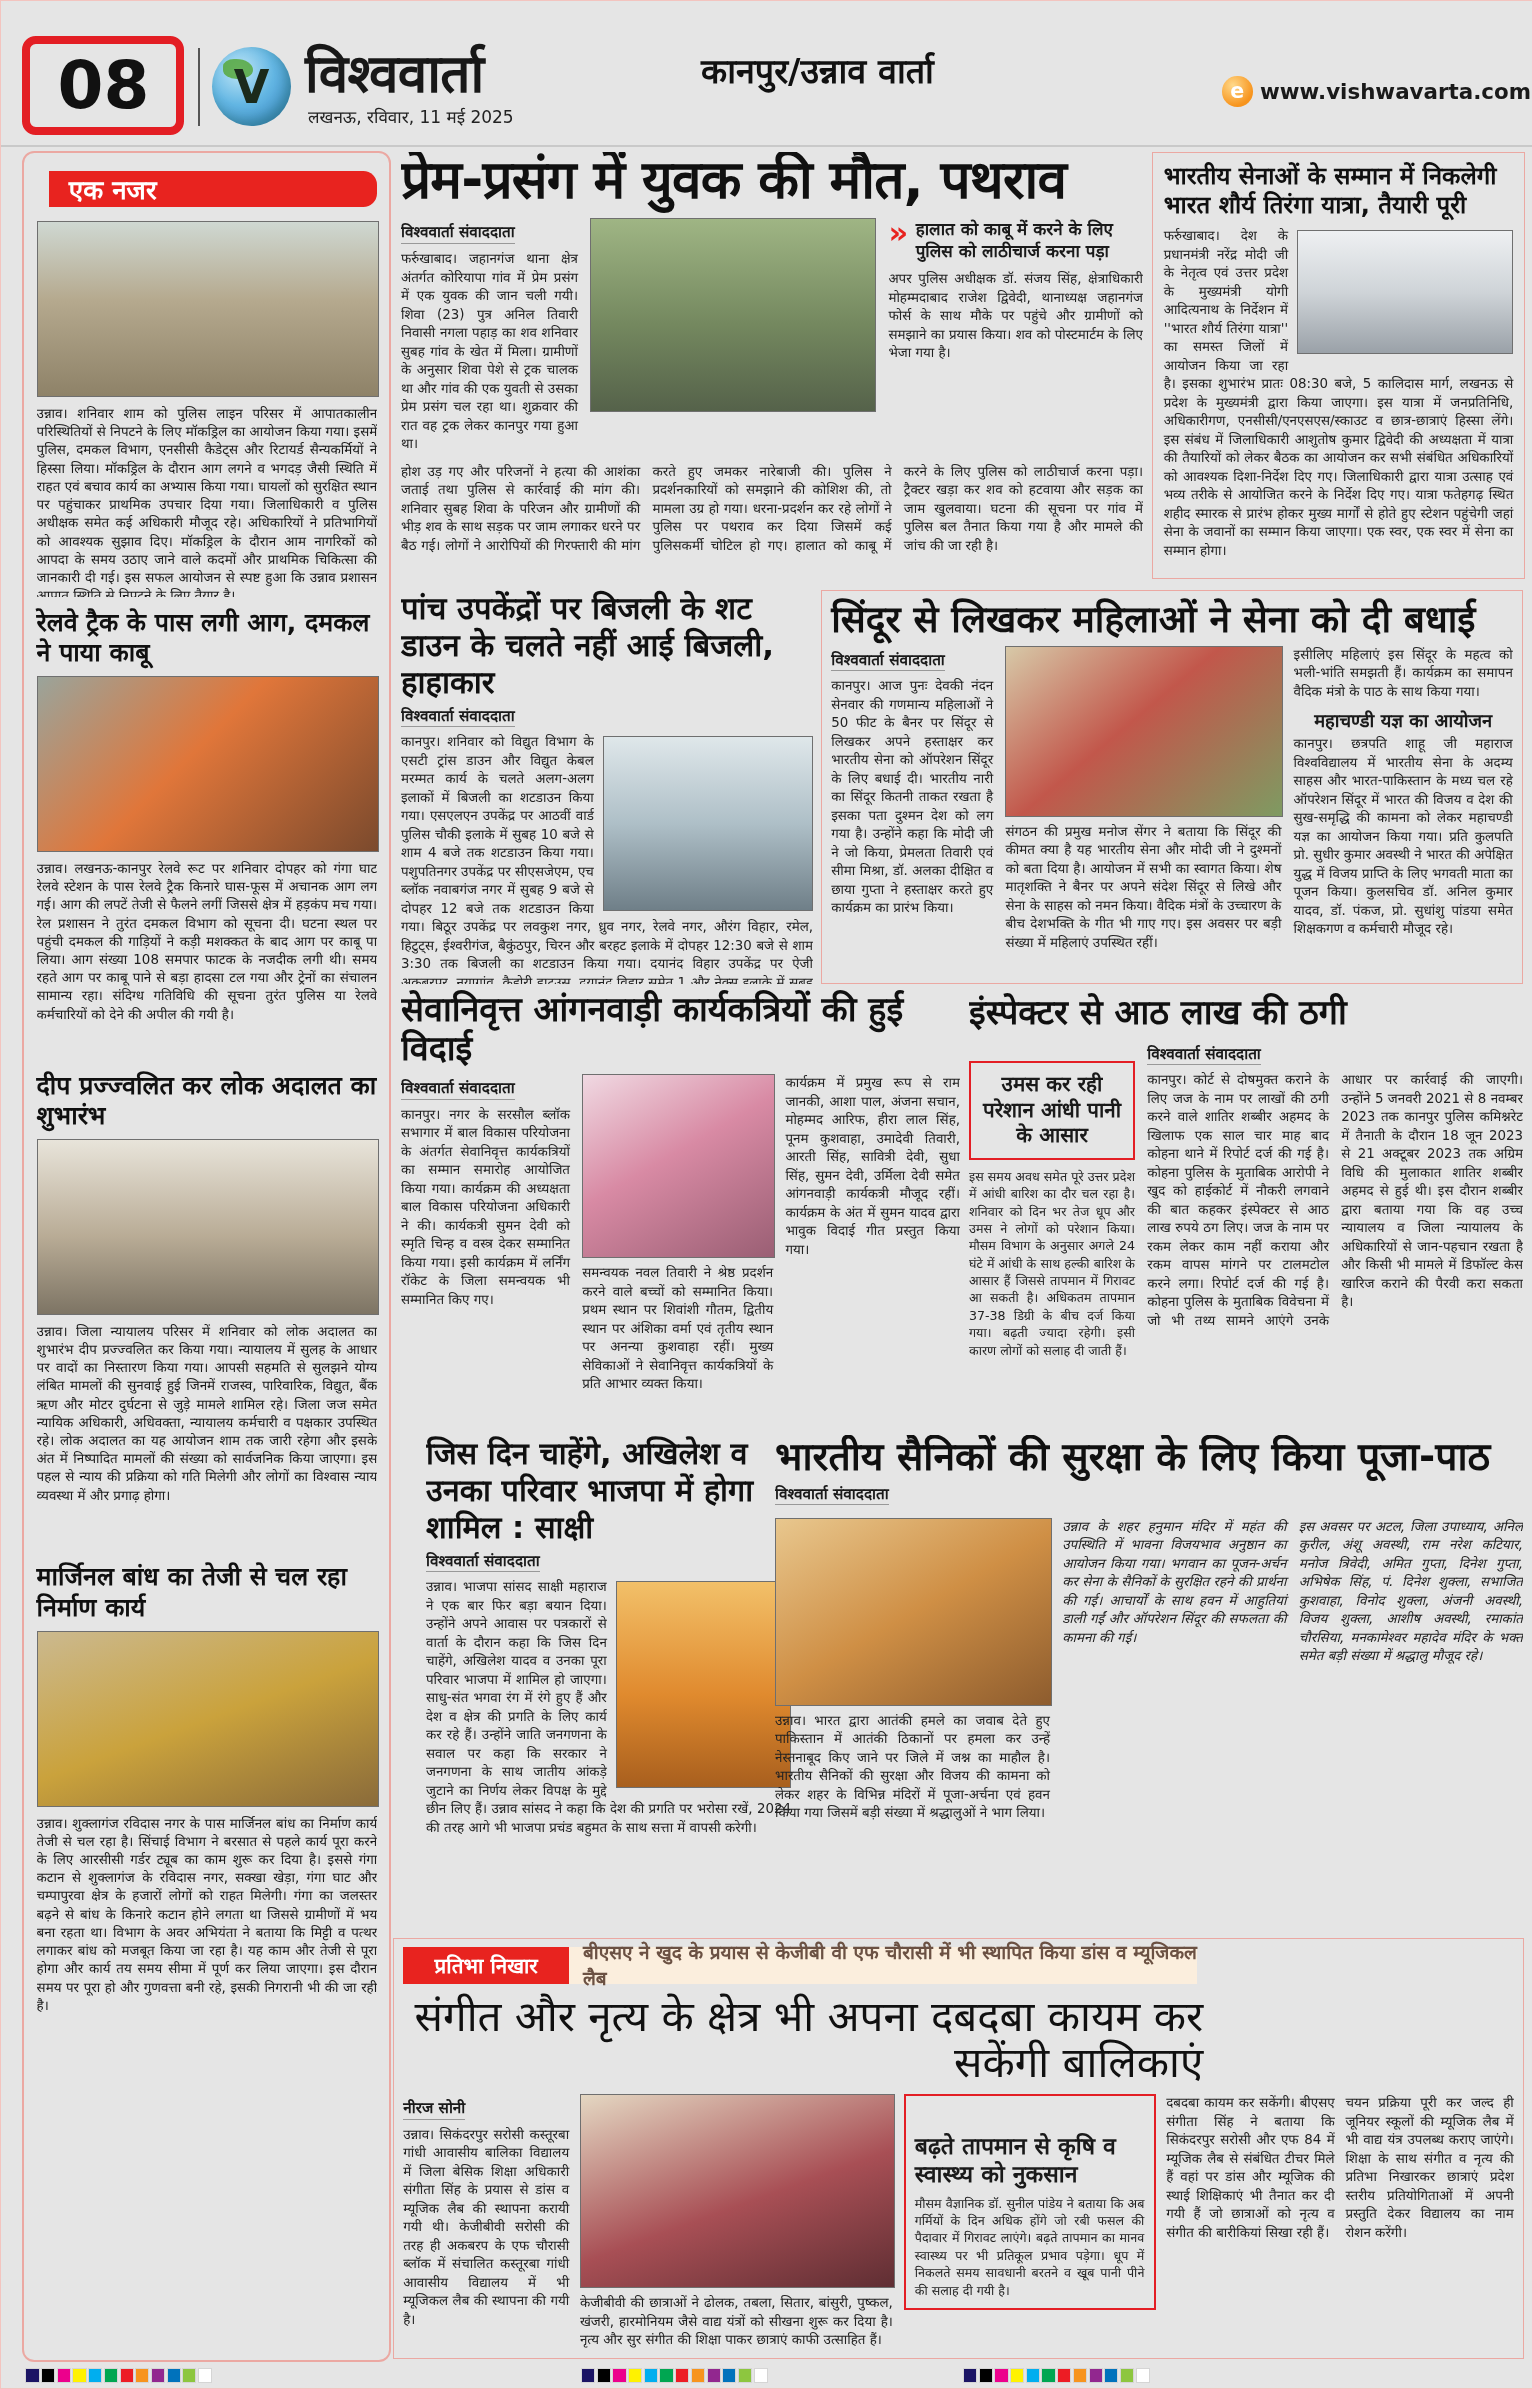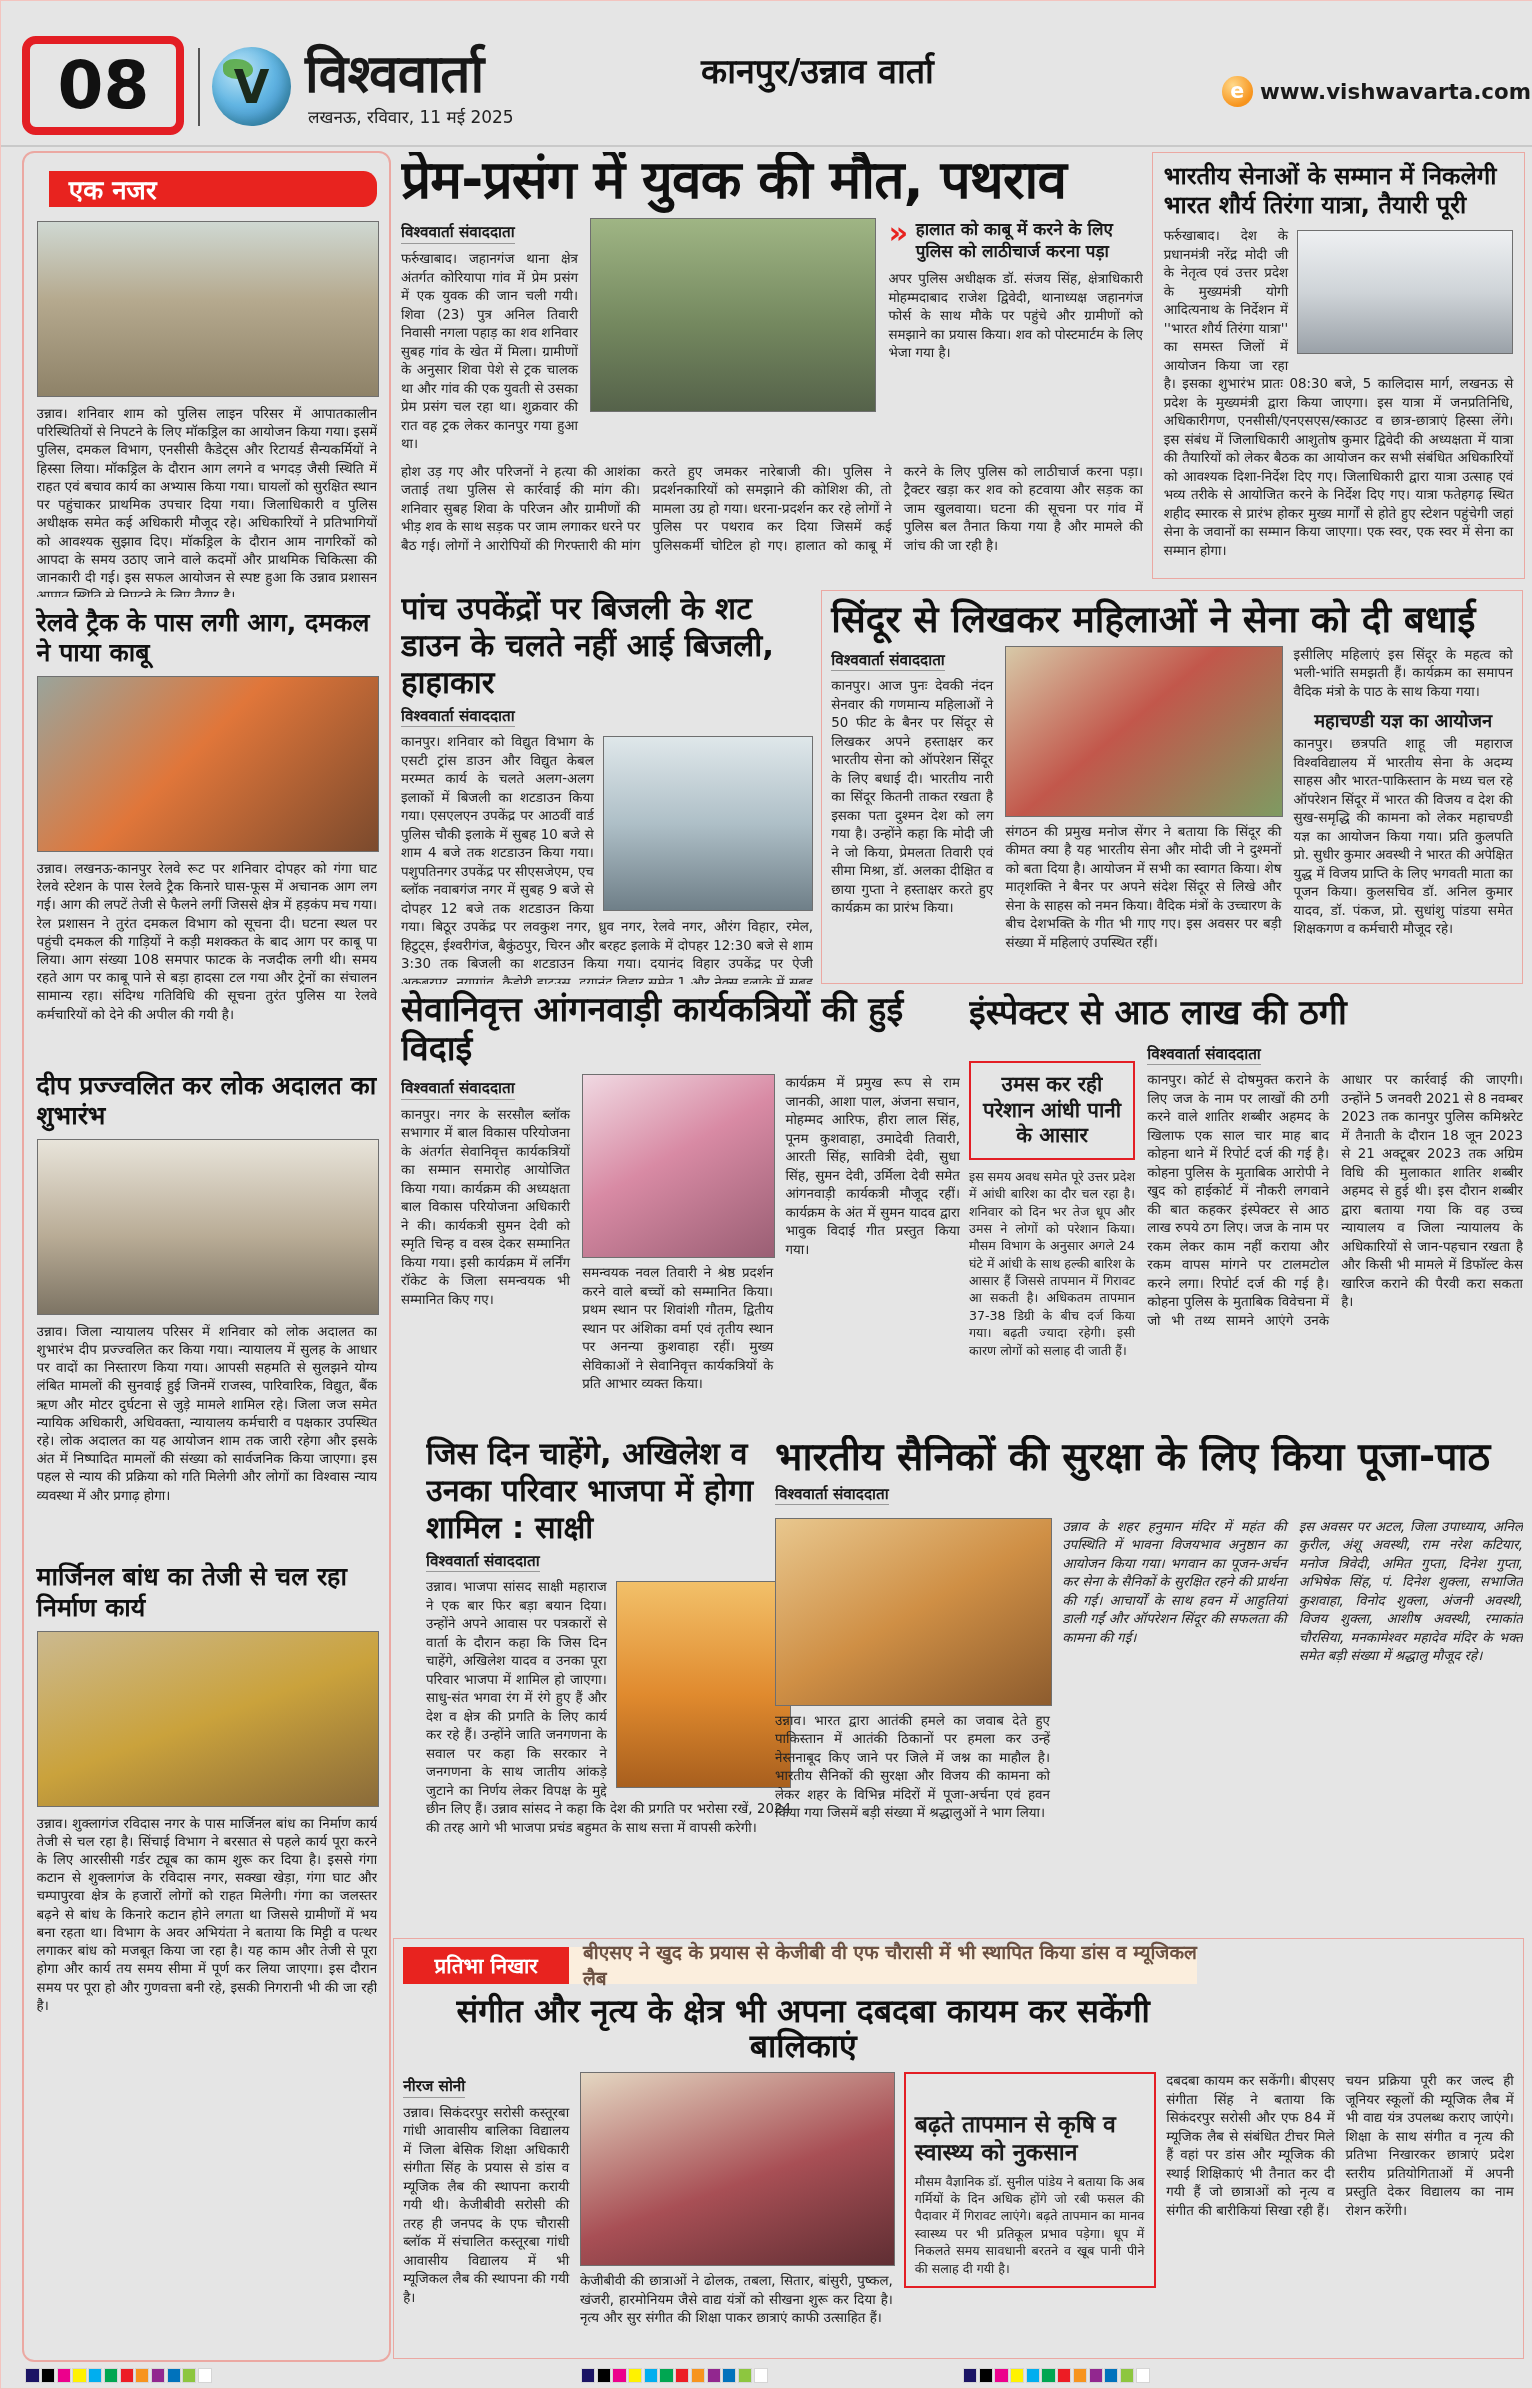--- a/index.html
+++ b/index.html
@@ -95,21 +95,21 @@
   .pooja h2{font-size:39px;font-weight:800;line-height:1.15;}
   .poo-row{display:flex;gap:12.2px;margin-top:6.1px;}
   .poo-c1{width:275px;flex:none;}
   .poo-photo{width:100%;height:186px;margin-bottom:6.1px;}
   .poo-c2,.poo-c3{flex:1;font-style:italic;}
   
   .bottom{left:392px;top:1937px;width:1131px;height:421px;padding:7.6px 9.2px;overflow:hidden;}
   .kicker-row{display:flex;height:37px;width:794px;}
   .tag{background:#e8231f;color:#fff;font-size:20.6px;font-weight:800;display:flex;align-items:center;justify-content:center;width:166px;flex:none;}
   .kicker{flex:1;background:#fbeedd;color:#6b5143;display:flex;align-items:center;font-size:19px;font-weight:700;padding-left:13.7px;}
-  .bottom h2{width:800px;text-align:center;font-size:32px;font-weight:700;line-height:1.1;margin:10.7px 0 7.6px 0;}
+  .bottom h2{width:800px;text-align:right;font-size:42px;font-weight:400;line-height:1.1;margin:10.7px 0 7.6px 0;}
   .bot-row{display:flex;gap:10.7px;}
   .bot-c1{width:166px;flex:none;}
   .bot-photoCol{width:313px;flex:none;}
   .bot-photo{width:100%;height:192px;margin-bottom:6.1px;}
   .heat-col{width:252px;flex:none;}
   .heat-box{border:2.3px solid #e31e24;padding:9.2px 9.2px;margin-bottom:6.1px;}
   .heat-box .t{font-size:23px;font-weight:700;line-height:1.2;margin-bottom:6.1px;margin-top:28px;}
   .bot-c2,.bot-c3{flex:1;}
   
   .reg-strip{position:absolute;top:2367px;display:flex;gap:1.5px;}
@@ -273,21 +273,21 @@
 
   <div class="abs frame bottom">
     <div class="kicker-row">
       <div class="tag">प्रतिभा निखार</div>
       <div class="kicker">बीएसए ने खुद के प्रयास से केजीबी वी एफ चौरासी में भी स्थापित किया डांस व म्यूजिकल लैब</div>
     </div>
     <h2>संगीत और नृत्य के क्षेत्र भी अपना दबदबा कायम कर सकेंगी बालिकाएं</h2>
     <div class="bot-row">
       <div class="bot-c1">
         <div class="byline">नीरज सोनी</div>
-        <div class="bodytext">उन्नाव। सिकंदरपुर सरोसी कस्तूरबा गांधी आवासीय बालिका विद्यालय में जिला बेसिक शिक्षा अधिकारी संगीता सिंह के प्रयास से डांस व म्यूजिक लैब की स्थापना करायी गयी थी। केजीबीवी सरोसी की तरह ही जनपद के एफ चौरासी ब्लॉक में संचालित कस्तूरबा गांधी आवासीय विद्यालय में भी म्यूजिकल लैब की स्थापना की गयी है।</div>
+        <div class="bodytext">उन्नाव। सिकंदरपुर सरोसी कस्तूरबा गांधी आवासीय बालिका विद्यालय में जिला बेसिक शिक्षा अधिकारी संगीता सिंह के प्रयास से डांस व म्यूजिक लैब की स्थापना करायी गयी थी। केजीबीवी सरोसी की तरह ही अकबरप के एफ चौरासी ब्लॉक में संचालित कस्तूरबा गांधी आवासीय विद्यालय में भी म्यूजिकल लैब की स्थापना की गयी है।</div>
       </div>
       <div class="bot-photoCol">
         <div class="photo bot-photo p-mus"></div>
         <div class="bodytext">केजीबीवी की छात्राओं ने ढोलक, तबला, सितार, बांसुरी, पुष्कल, खंजरी, हारमोनियम जैसे वाद्य यंत्रों को सीखना शुरू कर दिया है। नृत्य और सुर संगीत की शिक्षा पाकर छात्राएं काफी उत्साहित हैं।</div>
       </div>
       <div class="heat-col">
         <div class="heat-box">
           <div class="t">बढ़ते तापमान से कृषि व स्वास्थ्य को नुकसान</div>
           <div class="bodytext" style="font-size:12.6px;">मौसम वैज्ञानिक डॉ. सुनील पांडेय ने बताया कि अब गर्मियों के दिन अधिक होंगे जो रबी फसल की पैदावार में गिरावट लाएंगे। बढ़ते तापमान का मानव स्वास्थ्य पर भी प्रतिकूल प्रभाव पड़ेगा। धूप में निकलते समय सावधानी बरतने व खूब पानी पीने की सलाह दी गयी है।</div>
         </div>

